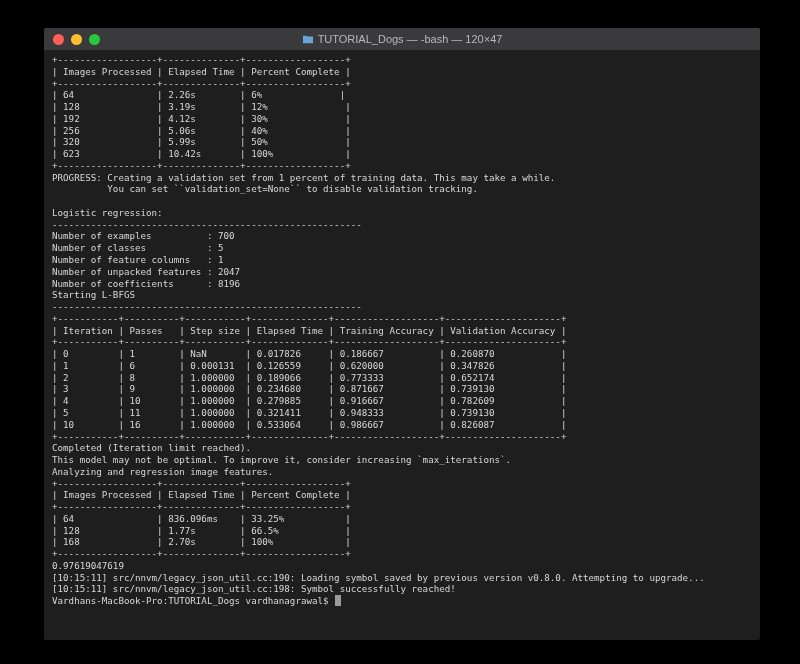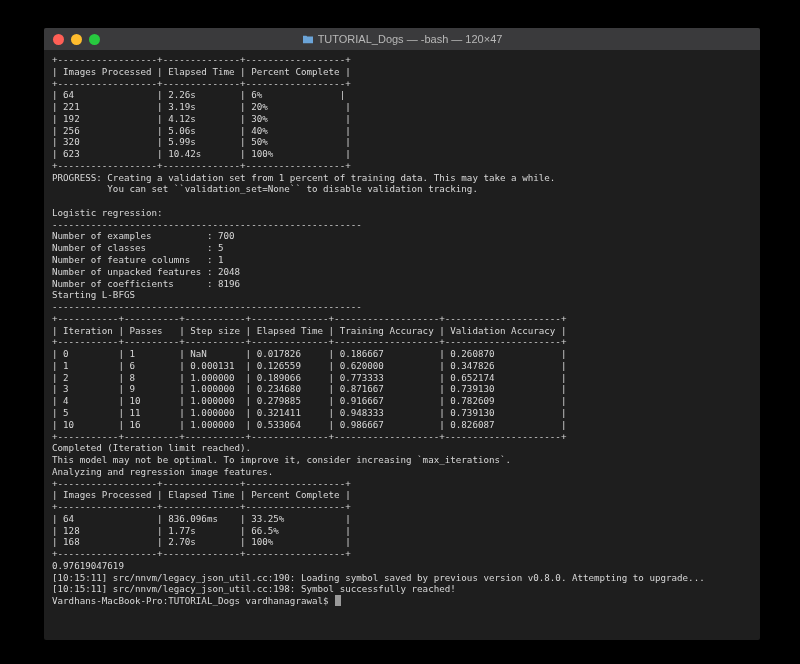--- a/index.html
+++ b/index.html
@@ -99,35 +99,35 @@
           <path d="M1 2 h4 l1 1 h7 v8 h-12 z" fill="#6ba4d8"></path>
         </svg>
       </span>
       <span>TUTORIAL_Dogs — -bash — 120×47</span>
     </div>
   </div>
   <div class="terminal-body"><span>+------------------+--------------+------------------+</span>
 <span>| Images Processed | Elapsed Time | Percent Complete |</span>
 <span>+------------------+--------------+------------------+</span>
 <span>| 64               | 2.26s        | 6%              |</span>
-<span>| 221              | 3.19s        | 20%              |</span>
+<span>| 128              | 3.19s        | 12%              |</span>
 <span>| 192              | 4.12s        | 30%              |</span>
 <span>| 256              | 5.06s        | 40%              |</span>
 <span>| 320              | 5.99s        | 50%              |</span>
 <span>| 623              | 10.42s       | 100%             |</span>
 <span>+------------------+--------------+------------------+</span>
 <span>PROGRESS: Creating a validation set from 1 percent of training data. This may take a while.</span>
 <span>          You can set ``validation_set=None`` to disable validation tracking.</span>
 <span></span>
 <span>Logistic regression:</span>
 <span>--------------------------------------------------------</span>
 <span>Number of examples          : 700</span>
 <span>Number of classes           : 5</span>
 <span>Number of feature columns   : 1</span>
-<span>Number of unpacked features : 2048</span>
+<span>Number of unpacked features : 2047</span>
 <span>Number of coefficients      : 8196</span>
 <span>Starting L-BFGS</span>
 <span>--------------------------------------------------------</span>
 <span>+-----------+----------+-----------+--------------+-------------------+---------------------+</span>
 <span>| Iteration | Passes   | Step size | Elapsed Time | Training Accuracy | Validation Accuracy |</span>
 <span>+-----------+----------+-----------+--------------+-------------------+---------------------+</span>
 <span>| 0         | 1        | NaN       | 0.017826     | 0.186667          | 0.260870            |</span>
 <span>| 1         | 6        | 0.000131  | 0.126559     | 0.620000          | 0.347826            |</span>
 <span>| 2         | 8        | 1.000000  | 0.189066     | 0.773333          | 0.652174            |</span>
 <span>| 3         | 9        | 1.000000  | 0.234680     | 0.871667          | 0.739130            |</span>

